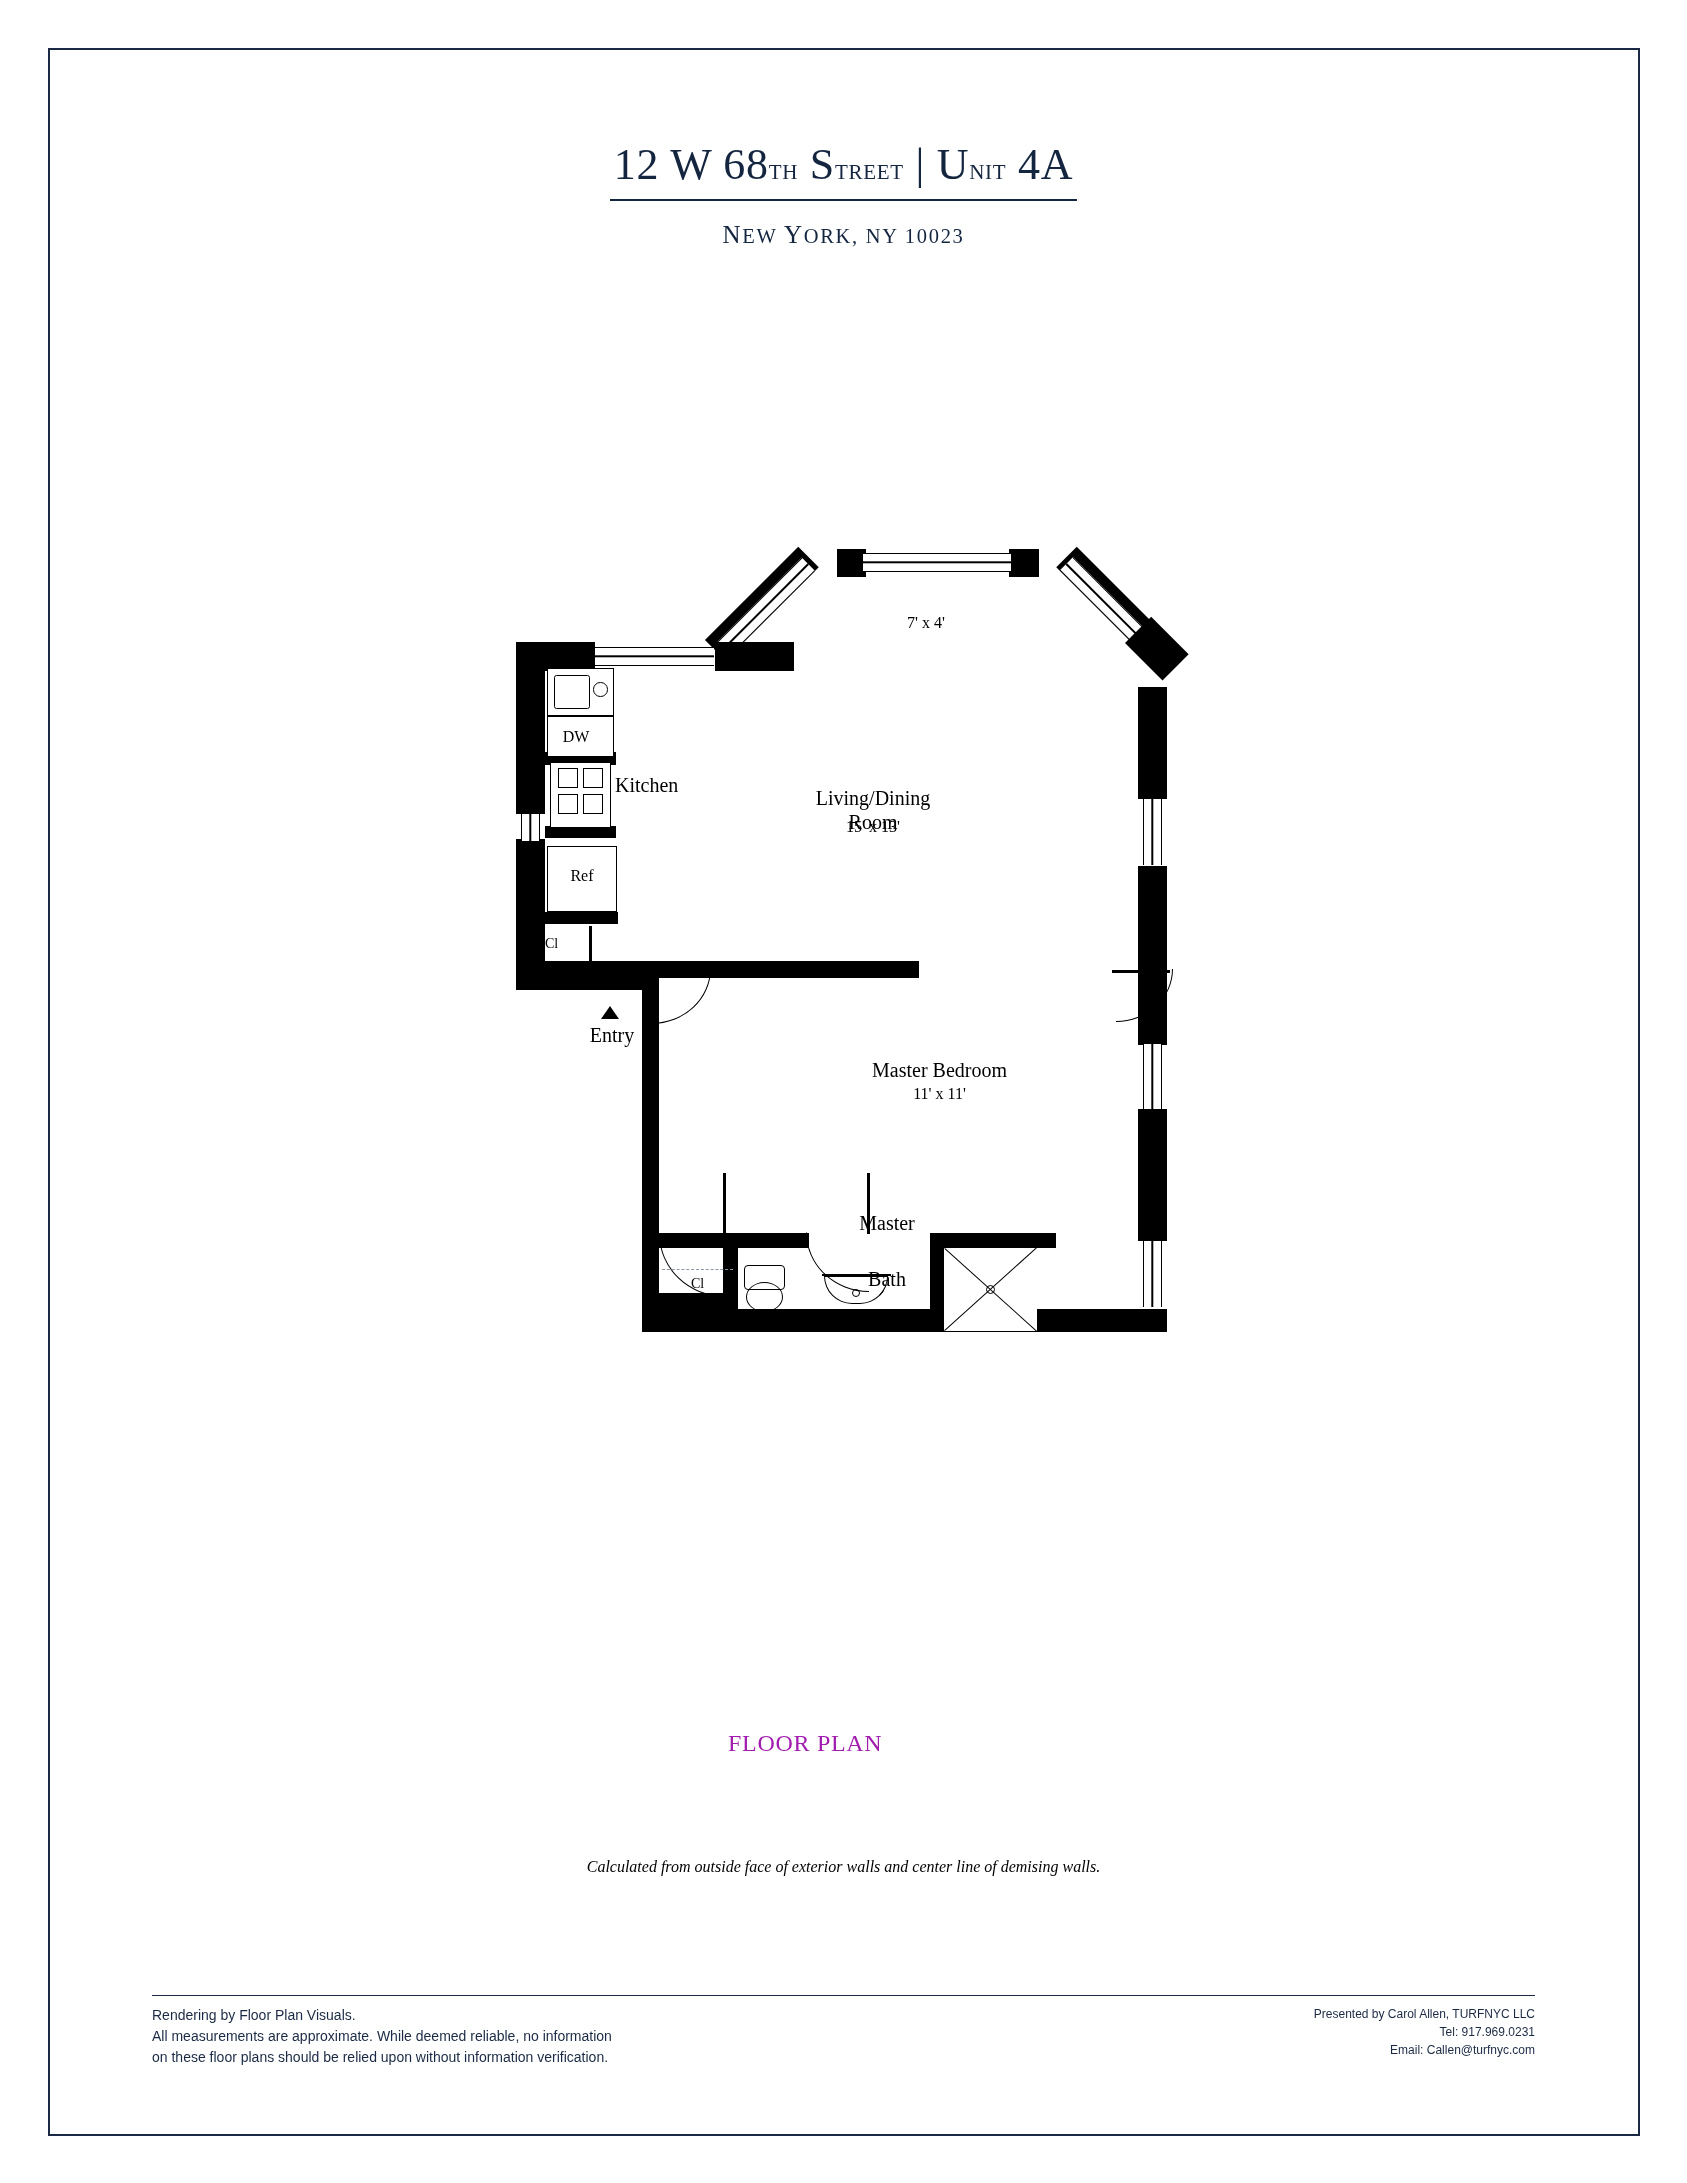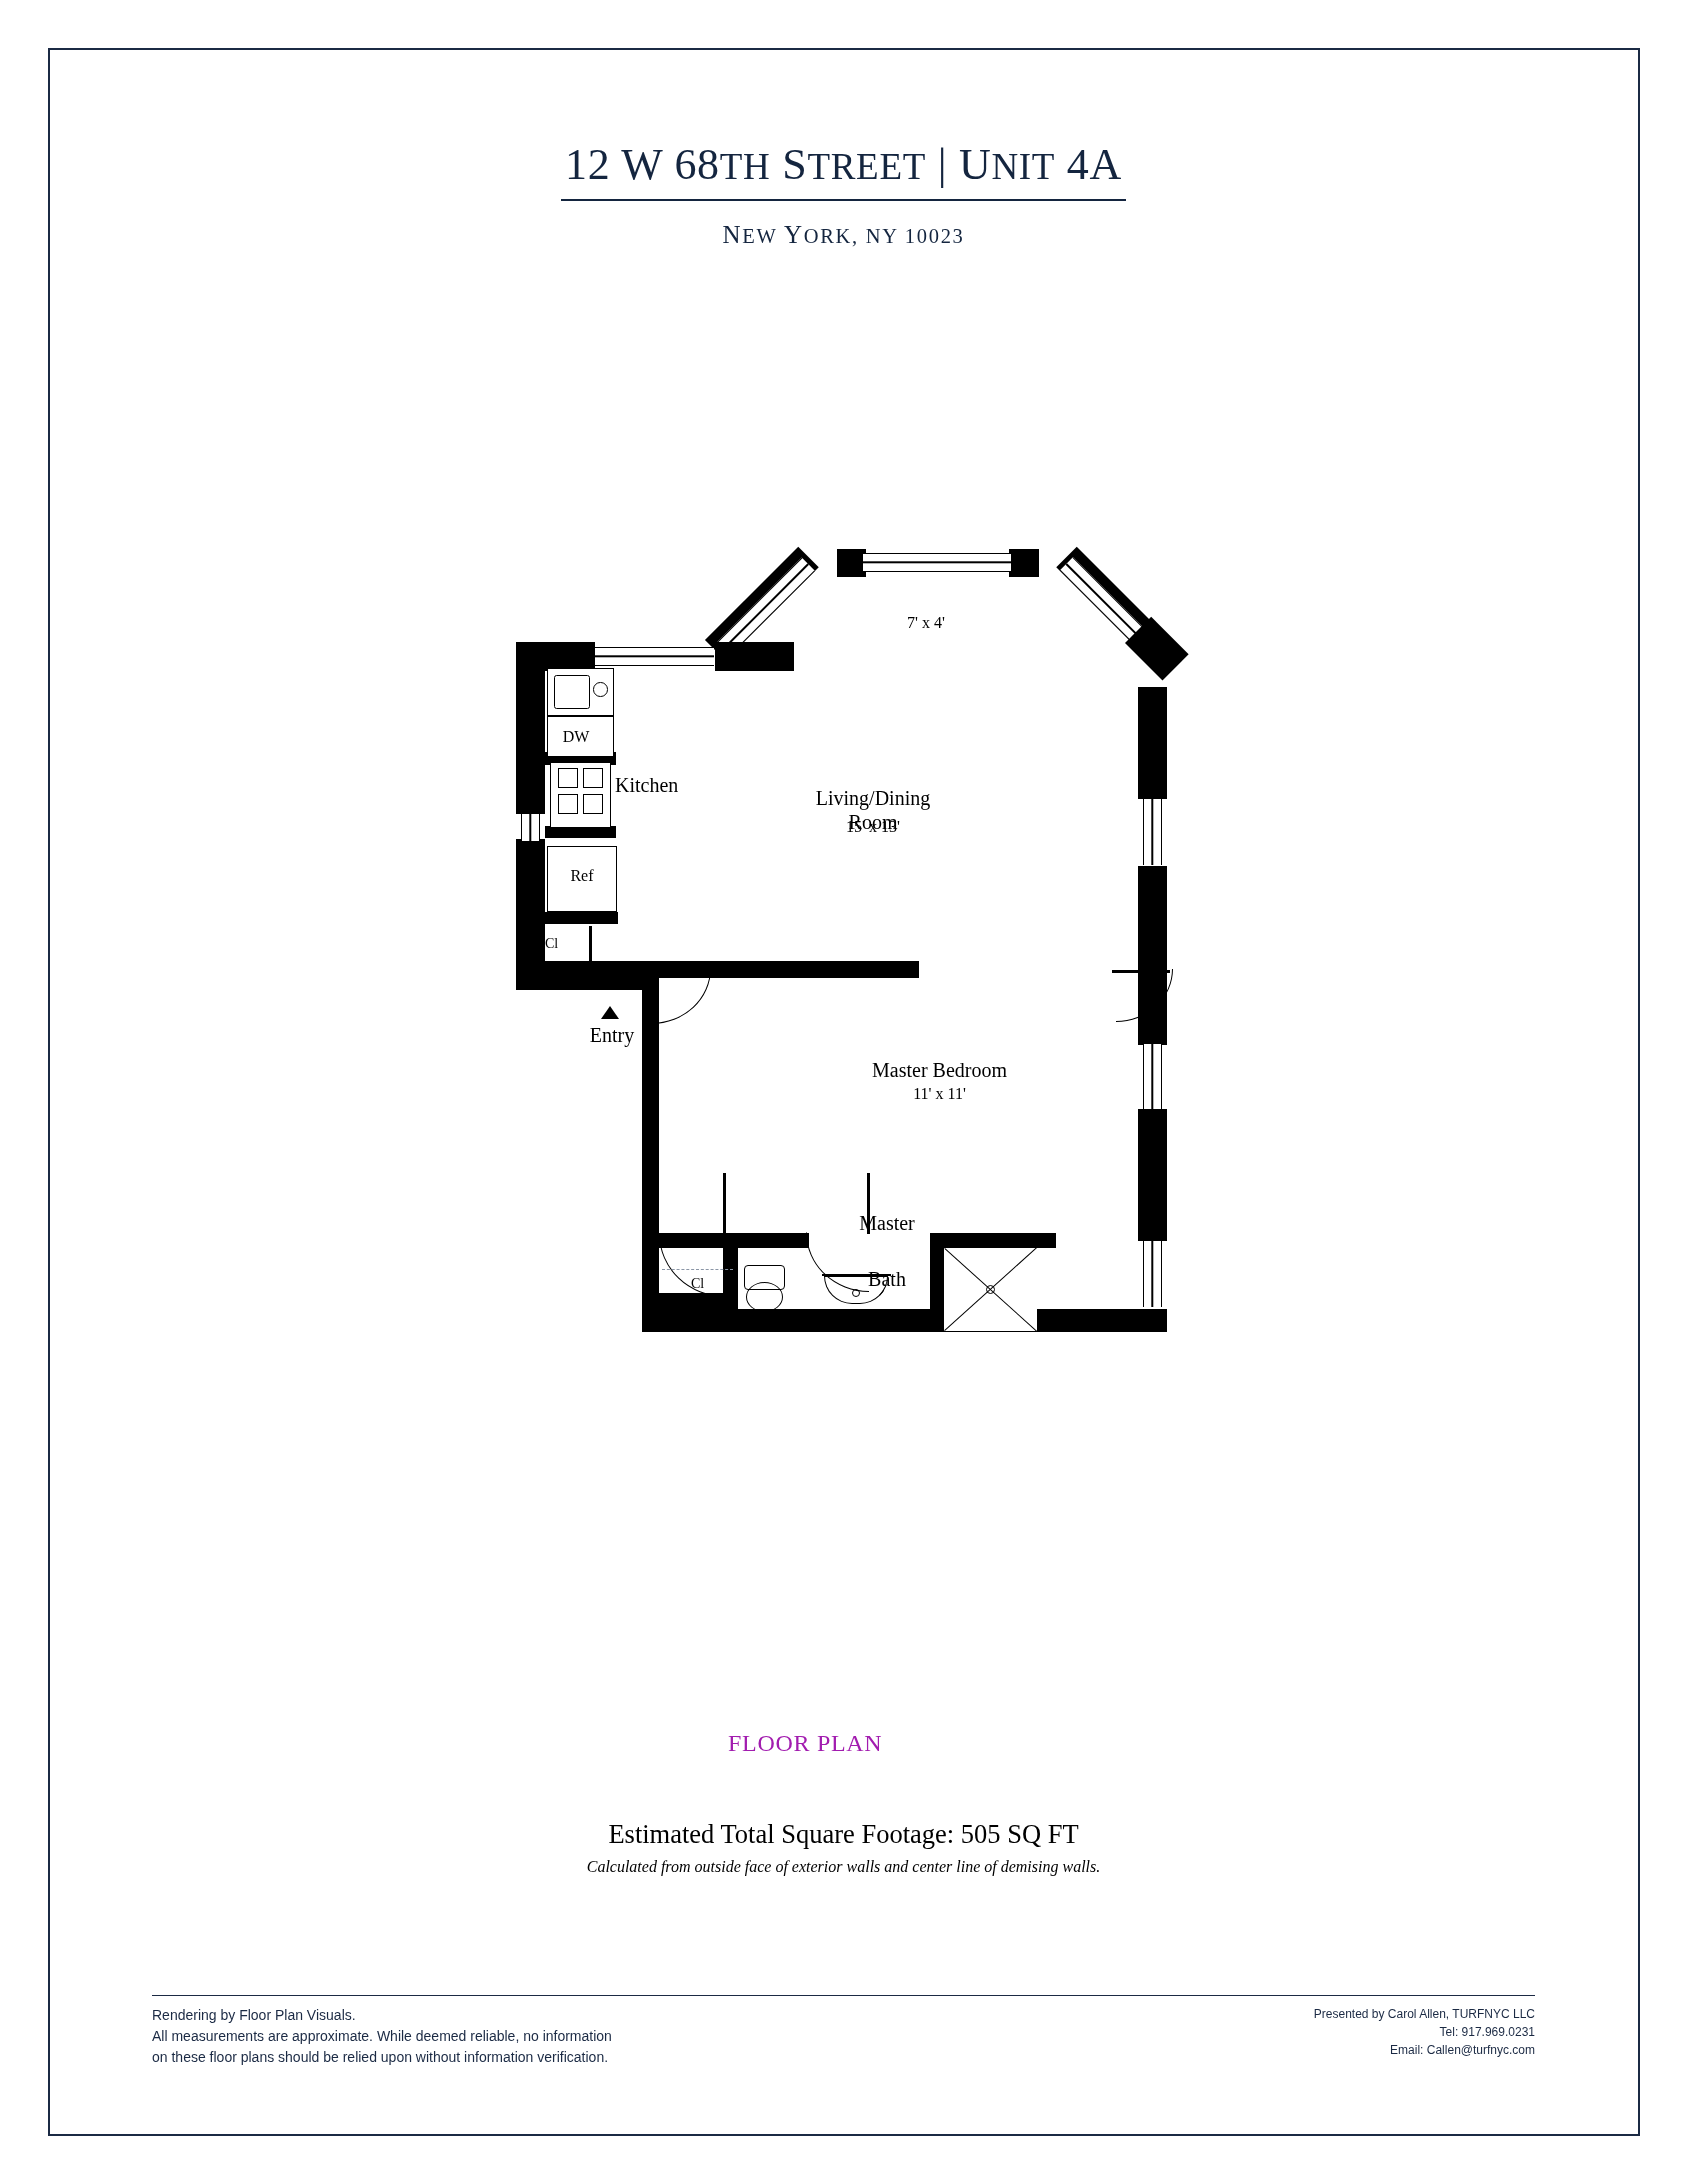--- a/index.html
+++ b/index.html
@@ -43,21 +43,21 @@
     font-family: "Liberation Serif", serif;
     font-size: 44px;
     letter-spacing: 0.7px;
     color: #14253f;
     display: inline-block;
     padding: 0 4px 9.3px 4px;
     border-bottom: 2px solid #14253f;
     white-space: nowrap;
   }
   .title .sc {
-    font-size: 37px;
+    font-size: 21px;
   }
   .subtitle {
     margin-top: 20px;
     font-size: 25px;
     letter-spacing: 1.7px;
     color: #14253f;
   }
   .subtitle .sc { font-size: 20.5px; }
 
   
@@ -328,21 +328,20 @@
     <div class="thinline" style="left:425px; top:771px; width:69px; height:2px;"></div>
     <div class="arc" style="left:455px; top:786px; width:8px; height:8px;"></div>
 
     <div class="box-outline" style="left:547px; top:745px; width:93px; height:83px; border:none;"></div>
     <div class="thinline" style="left:548px; top:745px; width:124px; height:1.3px; transform: rotate(42deg); transform-origin: 0 0;"></div>
     <div class="thinline" style="left:640px; top:745px; width:124px; height:1.3px; transform: rotate(138deg); transform-origin: 0 0;"></div>
     <div class="arc" style="left:589px; top:782px; width:9.3px; height:9.3px;"></div>
   </div>
 
   <div class="floorplan-caption">FLOOR PLAN</div>
-  <div class="sqft">Estimated Total Square Footage: 505 SQ FT</div>
   <div class="sqft-note">Calculated from outside face of exterior walls and center line of demising walls.</div>
 
   <div class="footer-rule"></div>
   <div class="footer-left">
     <div>Rendering by Floor Plan Visuals.</div>
     <div>All measurements are approximate. While deemed reliable, no information</div>
     <div>on these floor plans should be relied upon without information verification.</div>
   </div>
   <div class="footer-right">
     <div>Presented by Carol Allen, TURFNYC LLC</div>

